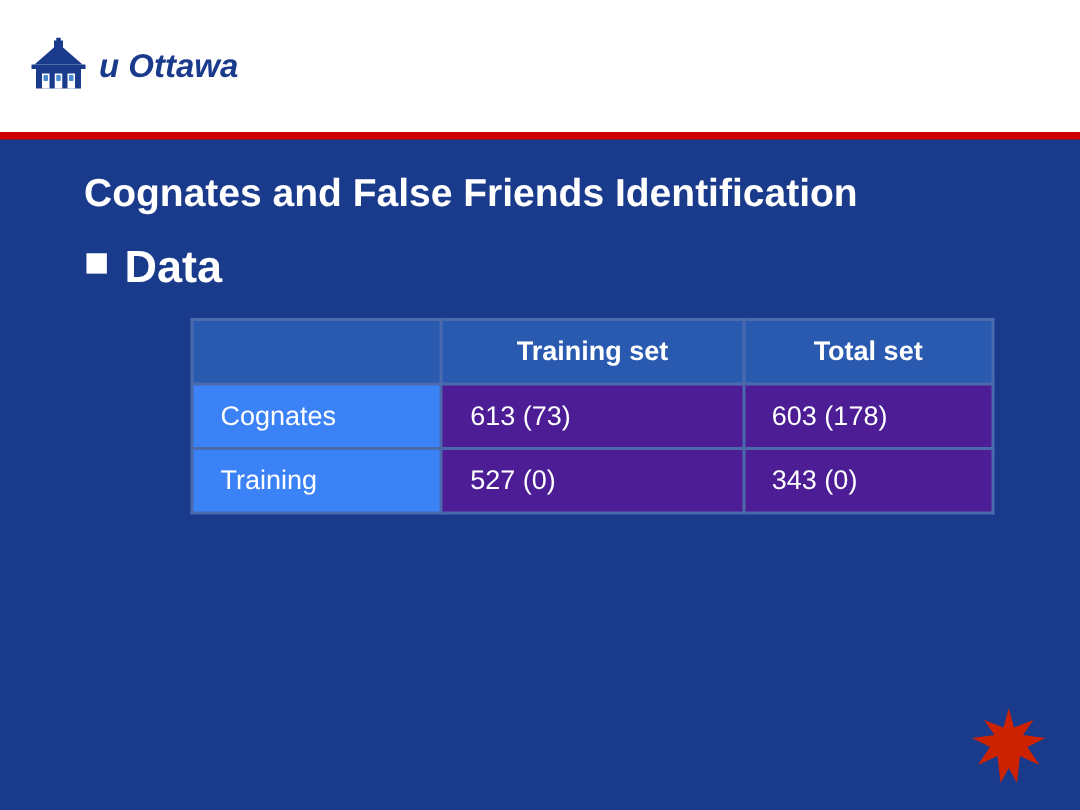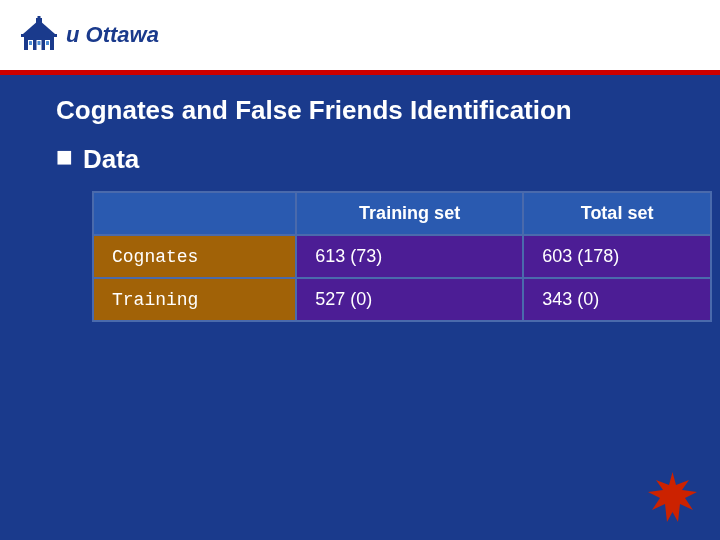--- a/index.html
+++ b/index.html
@@ -17,21 +17,21 @@
       width: 720px;
       height: 540px;
       background-color: #1a3a8c;
       position: relative;
     }
 
     
     .top-bar {
       background-color: #ffffff;
       width: 100%;
-      height: 70px;
+      height: 88px;
       display: flex;
       align-items: center;
       padding-left: 20px;
     }
 
     .logo-container {
       display: flex;
       align-items: center;
       gap: 8px;
     }
@@ -77,50 +77,49 @@
 
     .bullet-dot {
       color: #ffffff;
       font-size: 28px;
       line-height: 1.1;
       margin-top: -2px;
     }
 
     .section-label {
       color: #ffffff;
-      font-size: 26px;
+      font-size: 30px;
       font-weight: bold;
     }
 
     
     .data-table {
       border-collapse: collapse;
-      margin-left: 36px;
-      width: 620px;
+      margin-left: 71px;
+      width: 536px;
       border-radius: 19px;
     }
 
     .data-table td {
       border: 2px solid #4a6aac;
       padding: 10px 18px;
       font-size: 18px;
       color: #ffffff;
       background-color: #4c1d95;
     }
 
     .data-table thead td {
       background-color: #2a5ab0;
       font-weight: bold;
       text-align: center;
       color: #ffffff;
     }
 
     .data-table tbody tr td:first-child {
-      background-color: #a16207;
-      font-family: Liberation Mono, monospace;
+      background-color: #3b82f6;
     }
 
     
     .maple-leaf {
       position: absolute;
       bottom: 15px;
       right: 20px;
       width: 55px;
       height: 55px;
     }

